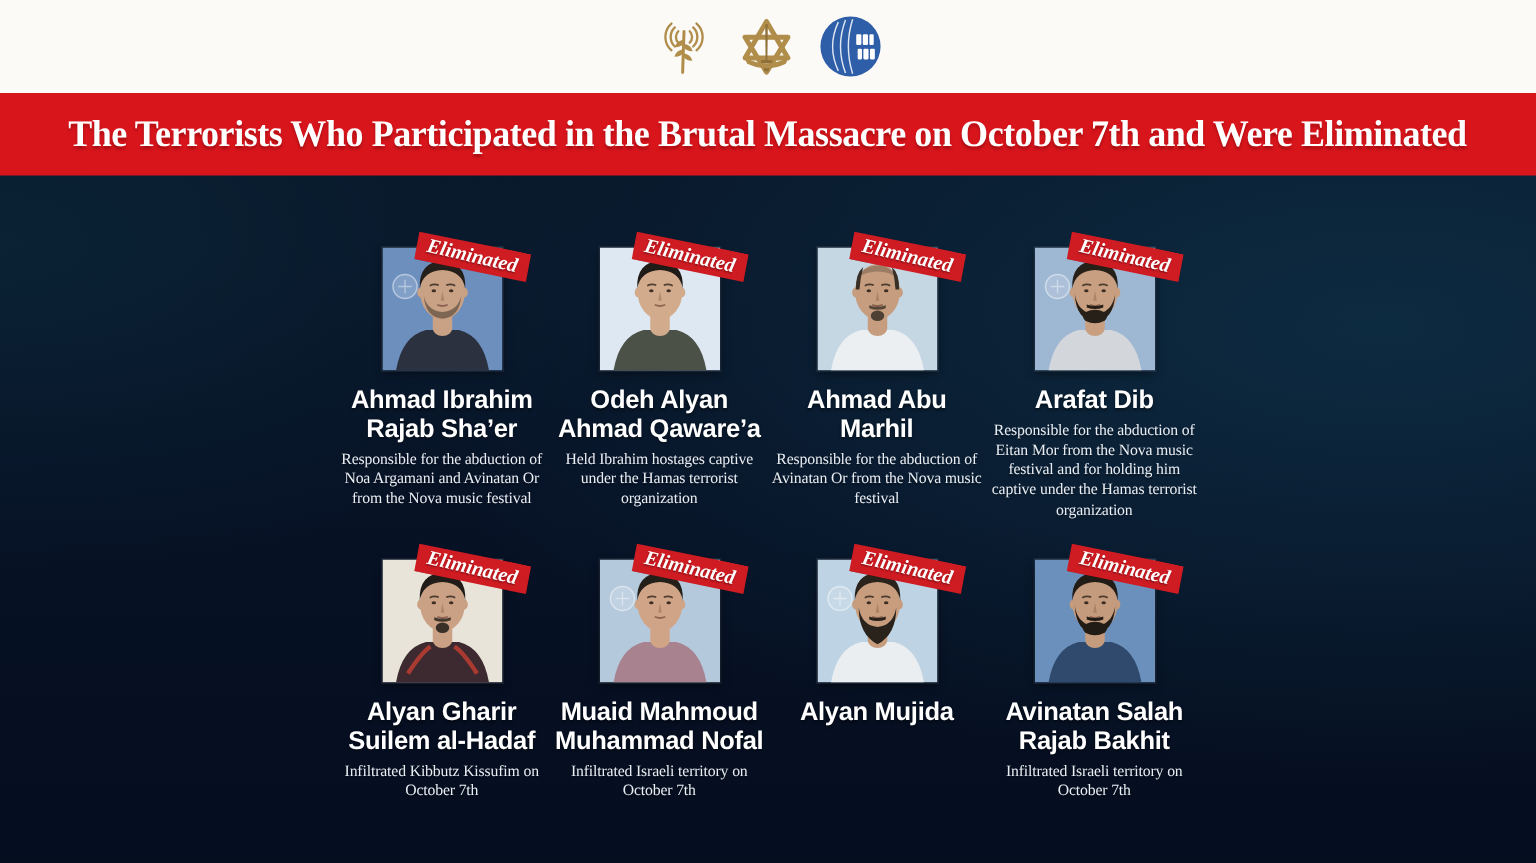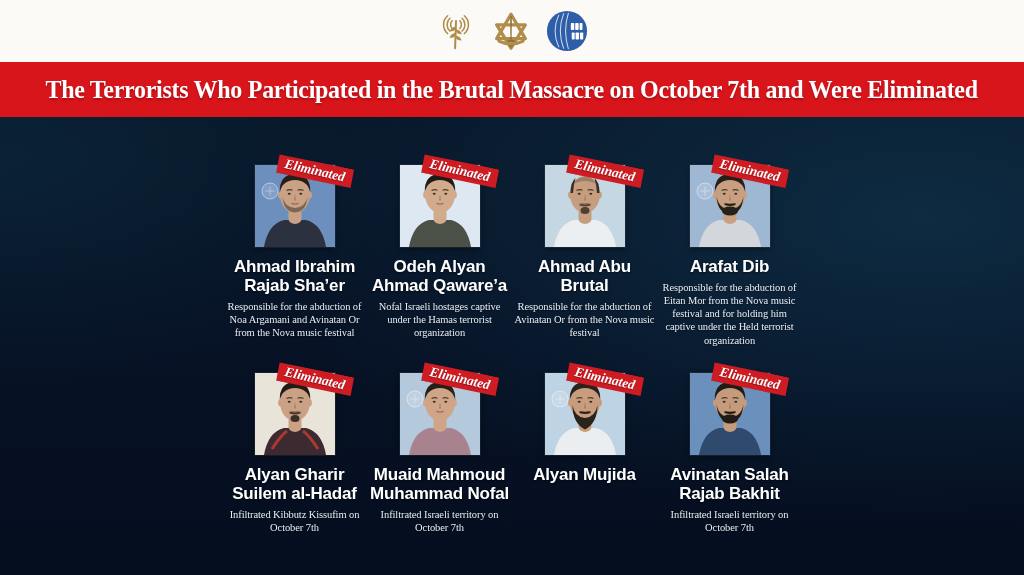--- a/index.html
+++ b/index.html
@@ -174,21 +174,21 @@
     <ellipse cx="34.2" cy="28.8" rx="1.5" ry="1" fill="rgba(20,14,10,0.78)"></ellipse>
     <ellipse cx="45.8" cy="28.8" rx="1.5" ry="1" fill="rgba(20,14,10,0.78)"></ellipse>
     <path d="M40 29 l-1.2 6.5 h2.4 Z" fill="rgba(120,80,55,0.35)"></path>
     <path d="M36.5 38.2 q3.5 1.6 7 0" stroke="rgba(90,50,40,0.55)" stroke-width="1.2" fill="none"></path>
 
   </svg>
           </div>
       <div class="stamp">Eliminated</div>
     </div>
     <h2 class="name">Odeh Alyan Ahmad Qaware’a</h2>
-    <p class="desc">Nofal Israeli hostages captive under the Hamas terrorist organization</p>
+    <p class="desc">Held Ibrahim hostages captive under the Hamas terrorist organization</p>
   </article>
 
   <article class="card">
     <div class="photo-wrap">
       <div class="photo">
             <svg viewBox="0 0 80 82" width="80" height="82" role="img">
     <rect width="80" height="82" fill="#c6d7e4"></rect>
 
     <path d="M9 82 Q13 59 29 55 L51 55 Q67 59 71 82 Z" fill="#eceff2"></path>
 
@@ -204,21 +204,21 @@
     <ellipse cx="34.2" cy="28.8" rx="1.5" ry="1" fill="rgba(20,14,10,0.78)"></ellipse>
     <ellipse cx="45.8" cy="28.8" rx="1.5" ry="1" fill="rgba(20,14,10,0.78)"></ellipse>
     <path d="M40 29 l-1.2 6.5 h2.4 Z" fill="rgba(120,80,55,0.35)"></path>
     <path d="M36.5 38.2 q3.5 1.6 7 0" stroke="rgba(90,50,40,0.55)" stroke-width="1.2" fill="none"></path>
     <path d="M34.5 38.5 Q40 40.5 45.5 38.5 L45.5 40.5 Q40 42.5 34.5 40.5 Z" fill="#383027" opacity="0.8"></path>
       <ellipse cx="40" cy="45.5" rx="4.5" ry="3.5" fill="#383027" opacity="0.85"></ellipse>
   </svg>
           </div>
       <div class="stamp">Eliminated</div>
     </div>
-    <h2 class="name">Ahmad Abu Brutal</h2>
+    <h2 class="name">Ahmad Abu Marhil</h2>
     <p class="desc">Responsible for the abduction of Avinatan Or from the Nova music festival</p>
   </article>
 
   <article class="card">
     <div class="photo-wrap">
       <div class="photo">
             <svg viewBox="0 0 80 82" width="80" height="82" role="img">
     <rect width="80" height="82" fill="#9eb7d3"></rect>
     <g opacity="0.5">
       <circle cx="15" cy="26" r="8" fill="rgba(255,255,255,0.28)"></circle>
@@ -239,21 +239,21 @@
     <path d="M40 29 l-1.2 6.5 h2.4 Z" fill="rgba(120,80,55,0.35)"></path>
     <path d="M36.5 38.2 q3.5 1.6 7 0" stroke="rgba(90,50,40,0.55)" stroke-width="1.2" fill="none"></path>
     <path d="M26.5 31 Q27.5 48.5 40 49.5 Q52.5 48.5 53.5 31 Q51.5 43.5 40 44.5 Q28.5 43.5 26.5 31 Z" fill="#262019"></path>
       <ellipse cx="40" cy="46" rx="8" ry="4.5" fill="#262019"></ellipse>
       <path d="M34.5 38 Q40 40 45.5 38 L45.5 40 Q40 42 34.5 40 Z" fill="#262019"></path>
   </svg>
           </div>
       <div class="stamp">Eliminated</div>
     </div>
     <h2 class="name">Arafat Dib</h2>
-    <p class="desc">Responsible for the abduction of Eitan Mor from the Nova music festival and for holding him captive under the Held terrorist organization</p>
+    <p class="desc">Responsible for the abduction of Eitan Mor from the Nova music festival and for holding him captive under the Hamas terrorist organization</p>
   </article>
 
   <article class="card">
     <div class="photo-wrap">
       <div class="photo">
             <svg viewBox="0 0 80 82" width="80" height="82" role="img">
     <rect width="80" height="82" fill="#e8e4d9"></rect>
 
     <path d="M9 82 Q13 59 29 55 L51 55 Q67 59 71 82 Z" fill="#3c2a30"></path>
     <path d="M17 76 Q26 62 32 58" stroke="#a83a32" stroke-width="3" fill="none"></path>

